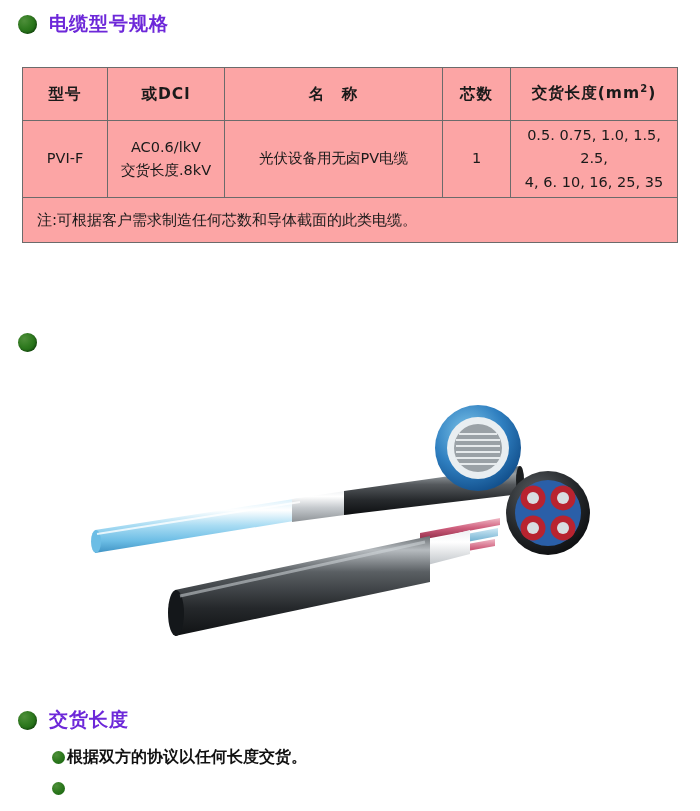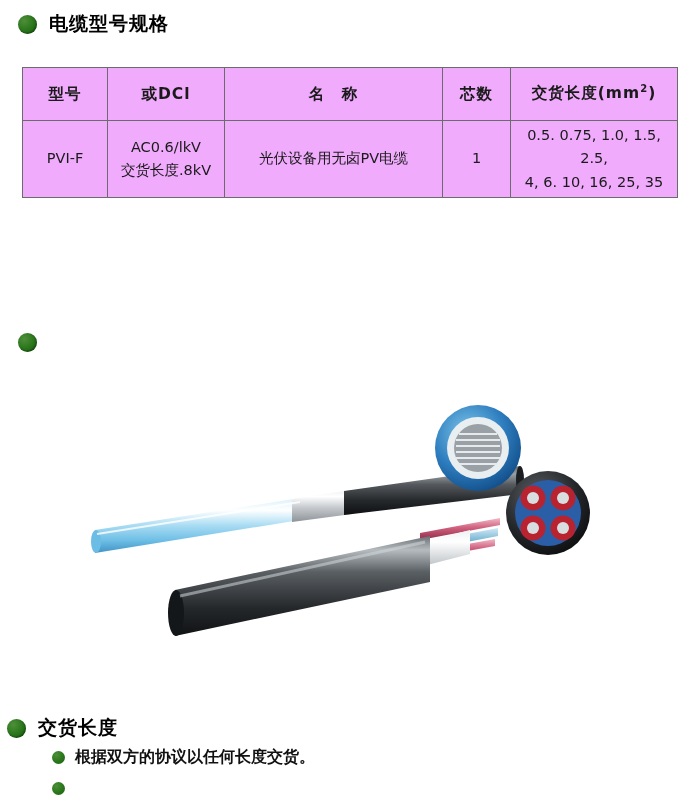--- a/index.html
+++ b/index.html
@@ -32,53 +32,52 @@
     height: 19px;
     border-radius: 50%;
     background: radial-gradient(circle at 33% 30%, #4e8f3a 0%, #2f7a1f 45%, #14600d 100%);
     flex: 0 0 auto;
     box-shadow: inset -1px -1px 2px rgba(0,0,0,0.35);
   }
   .section-title {
     font-size: 19px;
     font-weight: bold;
     letter-spacing: 1px;
-    color: #000000;
+    color: #6d28d9;
     font-family: "DejaVu Sans", "Liberation Sans", sans-serif;
   }
 
   #head-spec {
     position: absolute;
     left: 18px;
     top: 11px;
   }
   #head-struct {
     position: absolute;
     left: 18px;
     top: 333px;
   }
   #head-length {
     position: absolute;
-    left: 7px;
+    left: 18px;
     top: 707px;
-    margin-top: 8px;
   }
 
   
   .table-wrap {
     position: absolute;
     left: 22px;
     top: 67px;
     width: 655px;
   }
   table.spec {
     border-collapse: collapse;
     width: 655px;
     table-layout: fixed;
-    background: #f0abfc;
+    background: #fca5a5;
   }
   table.spec th, table.spec td {
     border: 1px solid #6b6b6b;
     text-align: center;
     vertical-align: middle;
     color: #1a1a1a;
   }
   table.spec th {
     height: 50px;
     font-size: 15.5px;
@@ -112,21 +111,21 @@
   
   .delivery-list {
     position: absolute;
     left: 52px;
     top: 747px;
     width: 620px;
   }
   .delivery-item {
     display: flex;
     align-items: flex-start;
-    gap: 10px;
+    gap: 2px;
     margin-bottom: 10px;
   }
   .small-bullet {
     width: 13px;
     height: 13px;
     border-radius: 50%;
     background: radial-gradient(circle at 33% 30%, #4e8f3a 0%, #2f7a1f 45%, #14600d 100%);
     margin-top: 4px;
     flex: 0 0 auto;
   }
@@ -172,20 +171,23 @@
             <div>AC0.6/lkV</div>
             <div>交货长度.8kV</div>
           </td>
           <td class="body">光伏设备用无卤PV电缆</td>
           <td class="body">1</td>
           <td class="body">
             <div>0.5. 0.75, 1.0, 1.5, 2.5,</div>
             <div>4, 6. 10, 16, 25, 35</div>
           </td>
         </tr>
+        <tr>
+          <td class="note-cell" colspan="5">注:可根据客户需求制造任何芯数和导体截面的此类电缆。</td>
+        </tr>
       </tbody>
     </table>
   </div>
 
   <div class="section-head" id="head-struct">
     <span class="bullet"></span>
   </div>
 
   <div class="illus">
     <svg width="700" height="310" viewBox="0 0 700 310">

